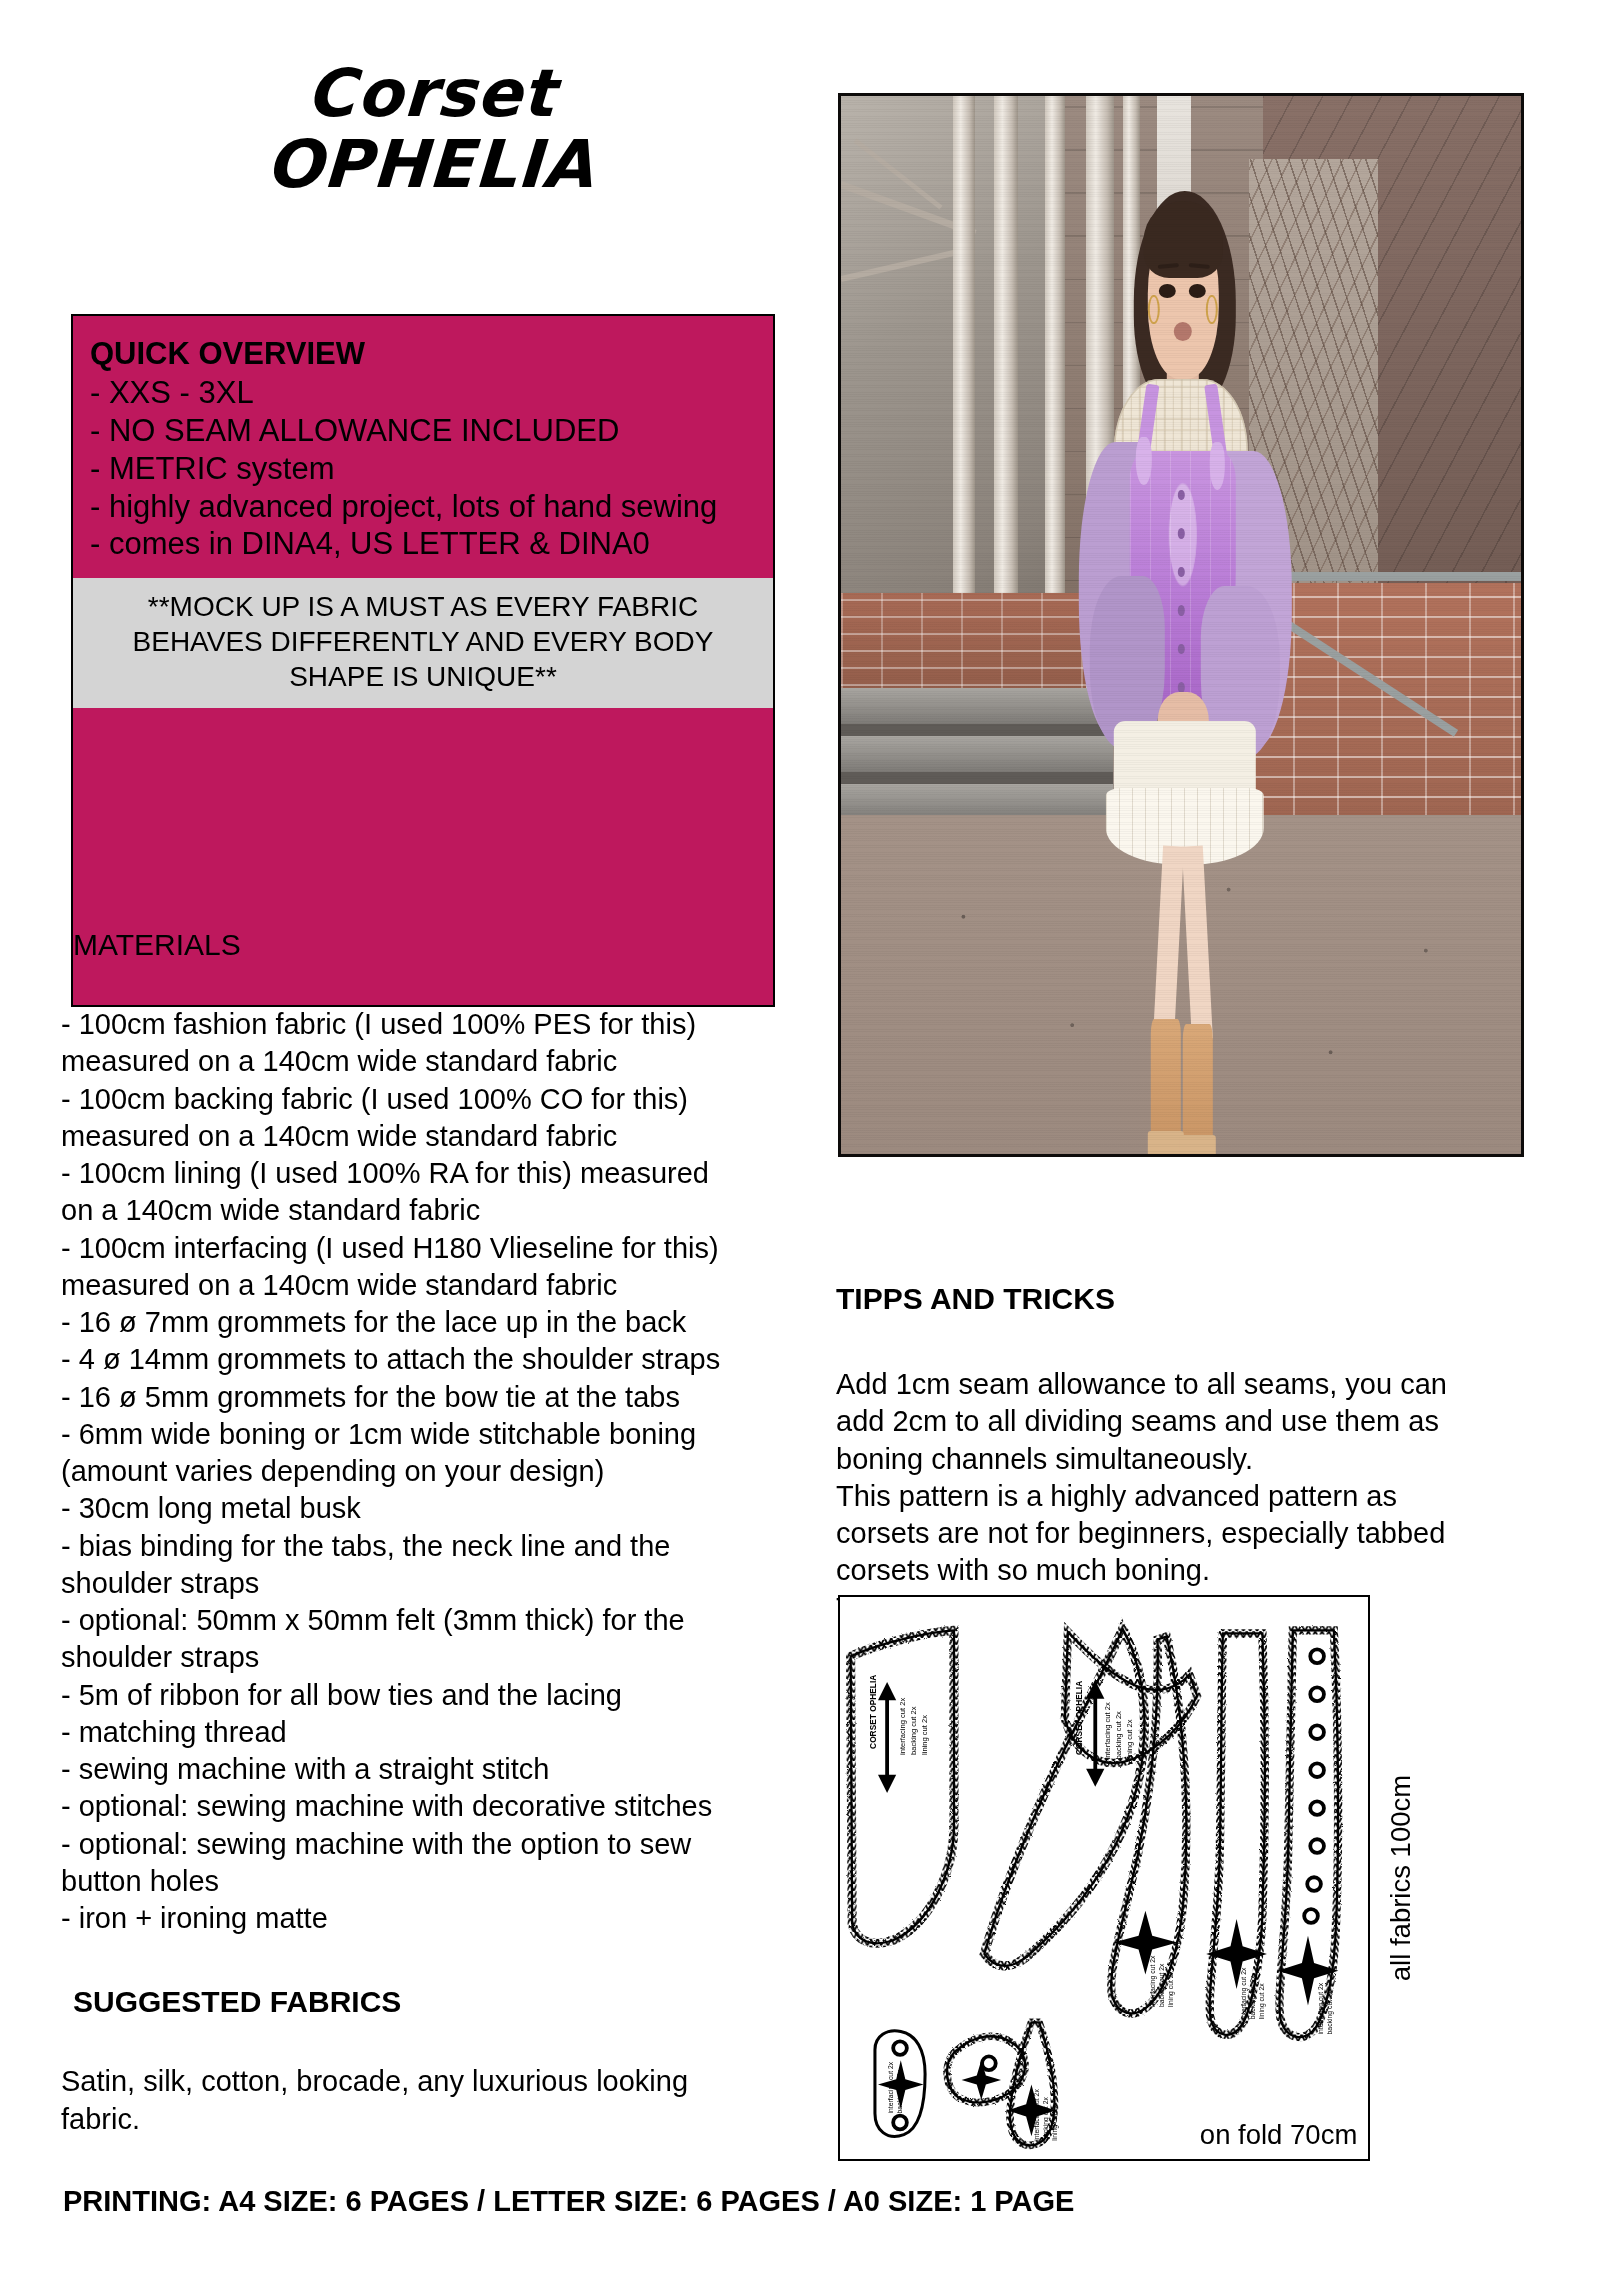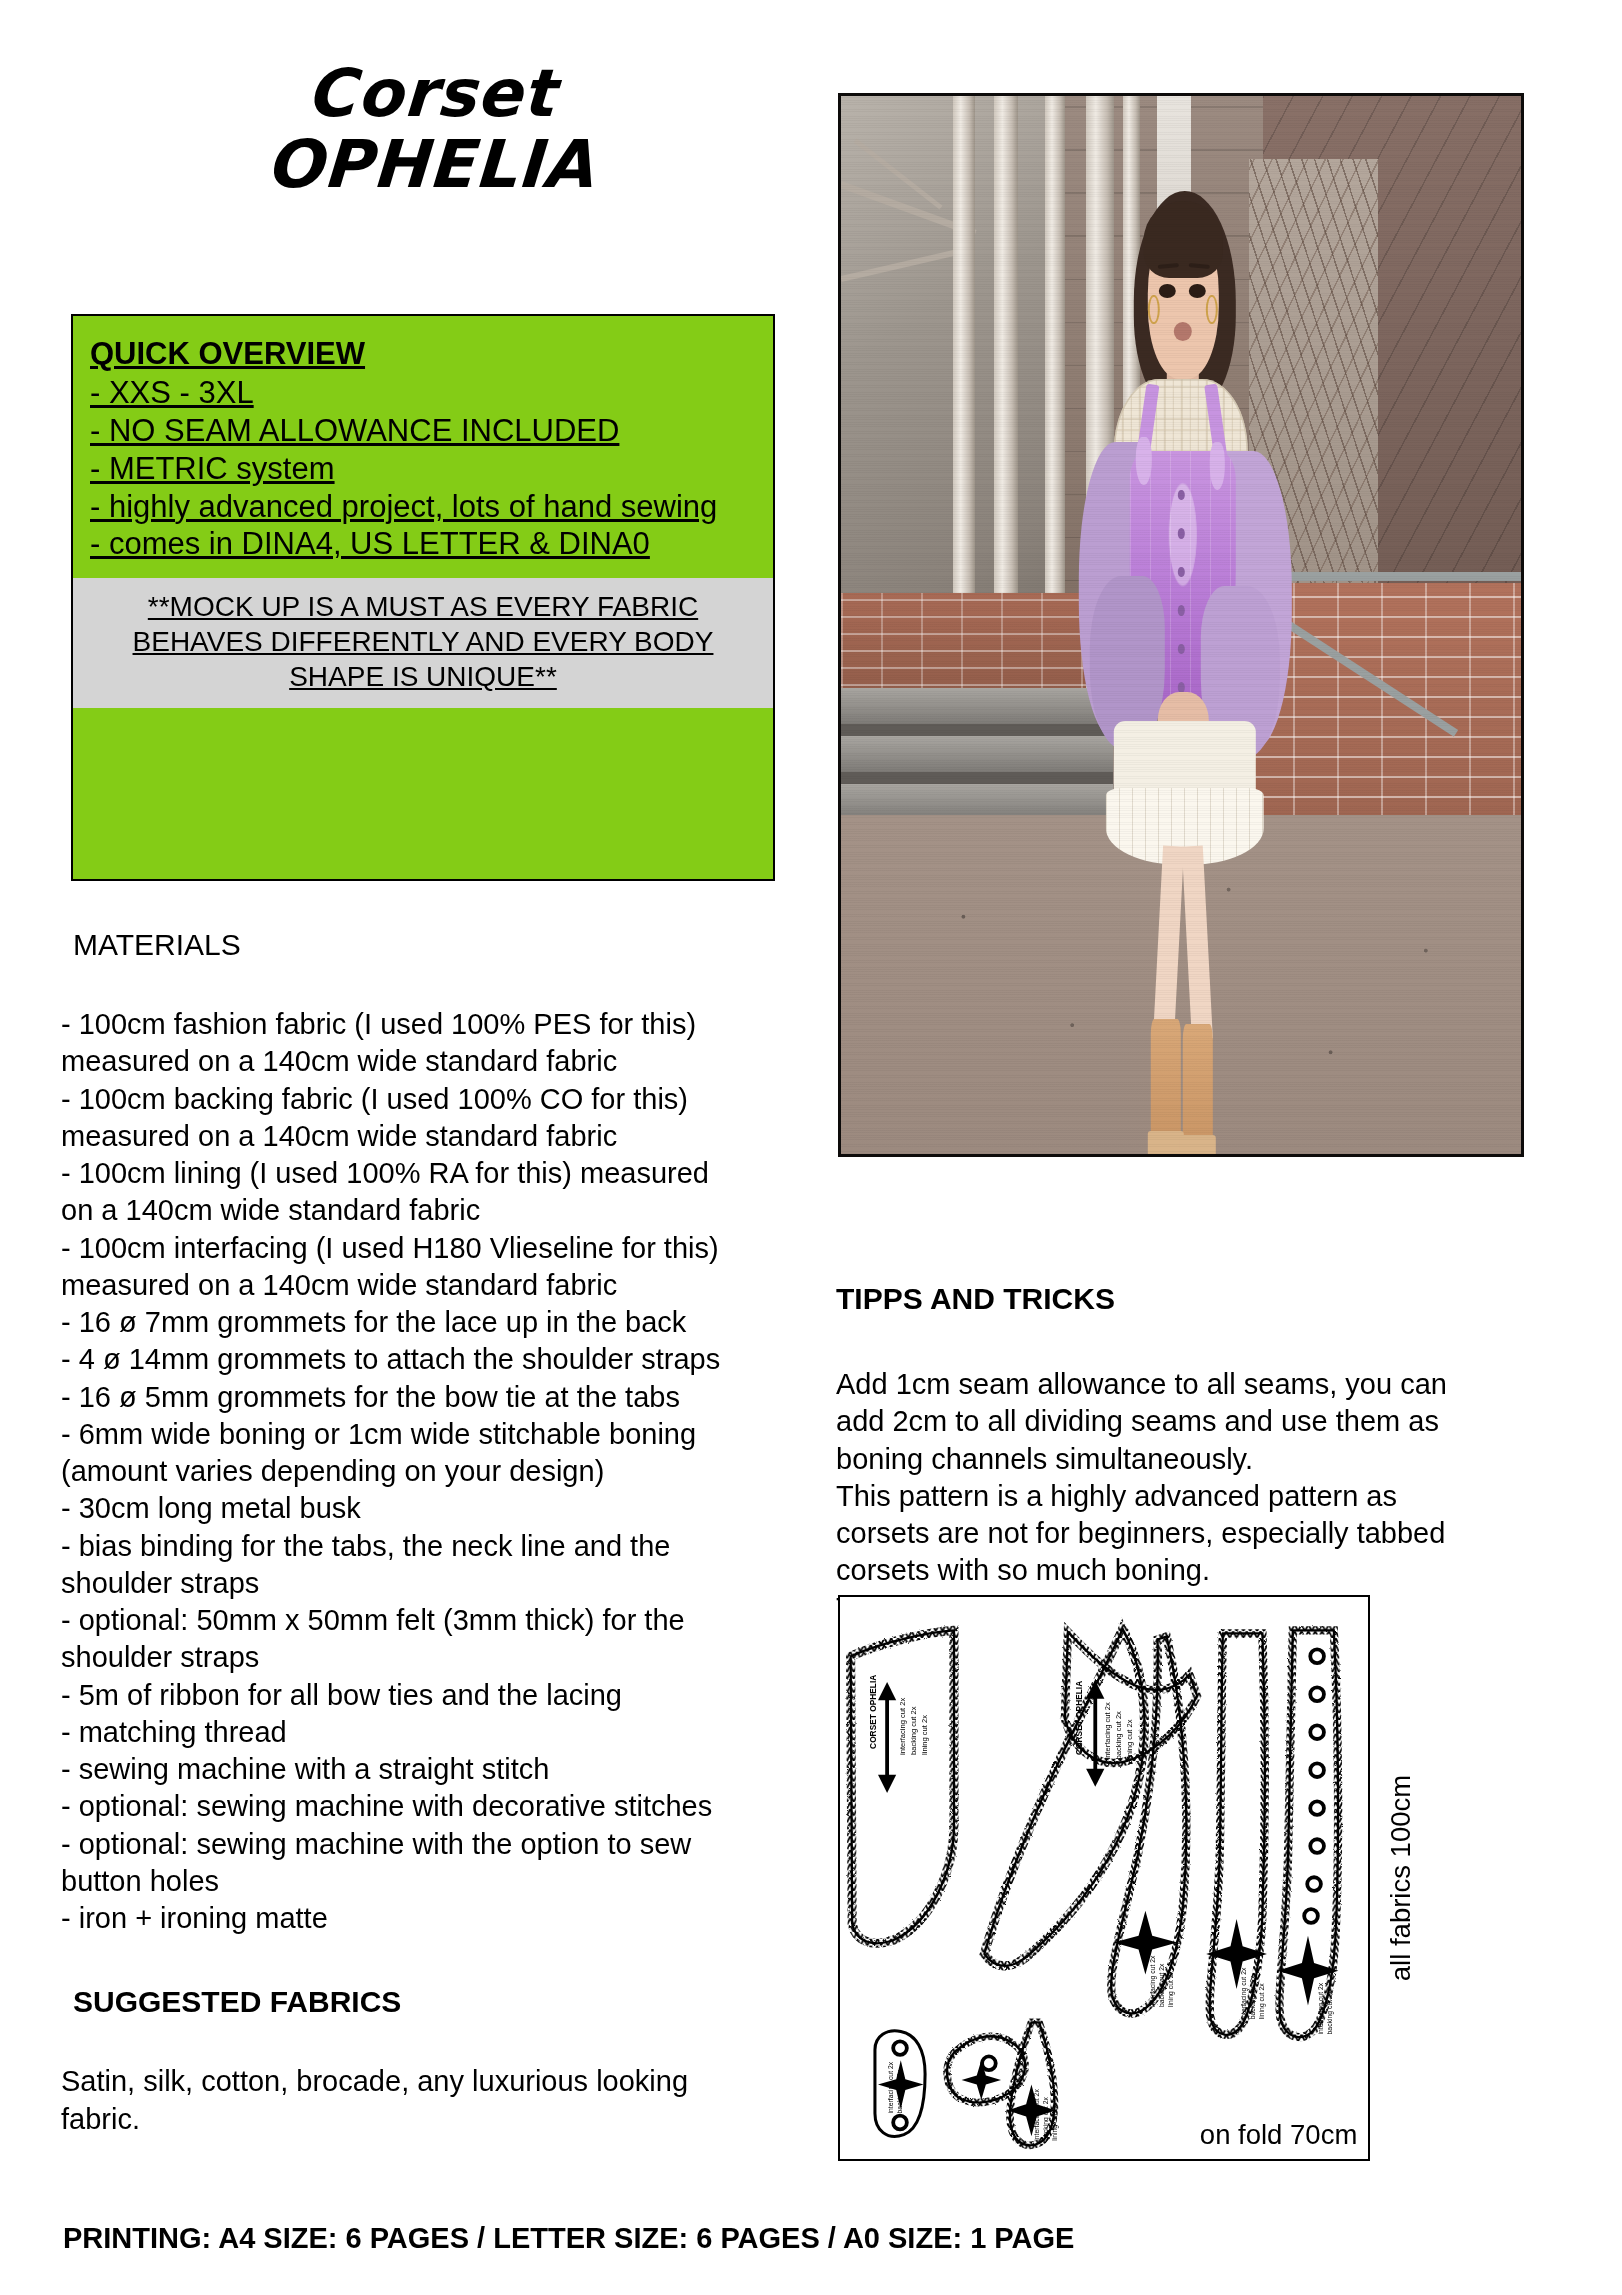--- a/index.html
+++ b/index.html
@@ -9,22 +9,22 @@
 
   
   #title-block{position:absolute;left:153px;top:61px;width:566px;text-align:center;}
   .title-line{font-weight:bold;font-style:italic;letter-spacing:0.8px;line-height:1.0;color:#000;}
   #title-line-1{font-size:66px;font-family:"DejaVu Sans",sans-serif;
                 transform:skewX(-6deg);}
   #title-line-2{font-size:66px;font-family:"DejaVu Sans",sans-serif;
                 transform:skewX(-6deg);margin-top:4.6px;}
 
   
-  #overview-box{position:absolute;left:71px;top:314px;width:704px;height:567px;
-                border:2.3px solid #000;box-sizing:border-box;background:#84cc16;text-decoration:underline;}
+  #overview-box{position:absolute;left:71px;top:314px;width:704px;height:693px;
+                border:2.3px solid #000;box-sizing:border-box;background:#be185d;}
   #overview-inner{padding:20px 17px 0 17px;}
   #overview-heading{font-size:31px;font-weight:bold;line-height:1.18;margin:0 0 1.5px 0;}
   .ov-item{font-size:31px;line-height:1.22;white-space:nowrap;}
   #mockup-box{margin:15.3px -17px 0 -17px;background:#d4d4d4;padding:10.7px 21.4px 13.8px 21.4px;}
   .mock-line{font-size:28px;line-height:1.25;text-align:center;}
   #read-desc{margin:20px 4.6px 0 4.6px;font-size:29px;font-weight:bold;line-height:1.22;text-align:center;}
 
   
   #left-col{position:absolute;left:61px;top:915px;width:735px;}
   .sec-head{font-size:30px;line-height:1.2;margin:12px;}
@@ -170,21 +170,21 @@
   #layout-wrap{position:absolute;left:838px;top:1595px;width:604px;height:566px;}
   #layout-box{position:absolute;left:0;top:0;width:532px;height:566px;
               border:2.3px solid #000;box-sizing:border-box;background:#fff;overflow:hidden;}
   #layout-svg{position:absolute;left:0;top:0;width:100%;height:100%;}
   #on-fold{position:absolute;right:10.7px;bottom:7.7px;font-size:27.5px;white-space:nowrap;}
   #all-fabrics{position:absolute;left:540px;top:0;height:566px;width:46px;}
   #all-fabrics span{position:absolute;left:50%;top:50%;white-space:nowrap;font-size:27.5px;
                     transform:translate(-50%,-50%) rotate(-90deg);transform-origin:center center;}
 
   
-  #printing{position:absolute;left:63px;top:2185px;font-size:29px;font-weight:bold;white-space:nowrap;margin-top:37px;}
+  #printing{position:absolute;left:63px;top:2185px;font-size:29px;font-weight:bold;white-space:nowrap;}
 </style>
 </head>
 <body>
 
 <div id="title-block">
   <div class="title-line" id="title-line-1">Corset</div>
   <div class="title-line" id="title-line-2">OPHELIA</div>
 </div>
 
 <div id="overview-box">

